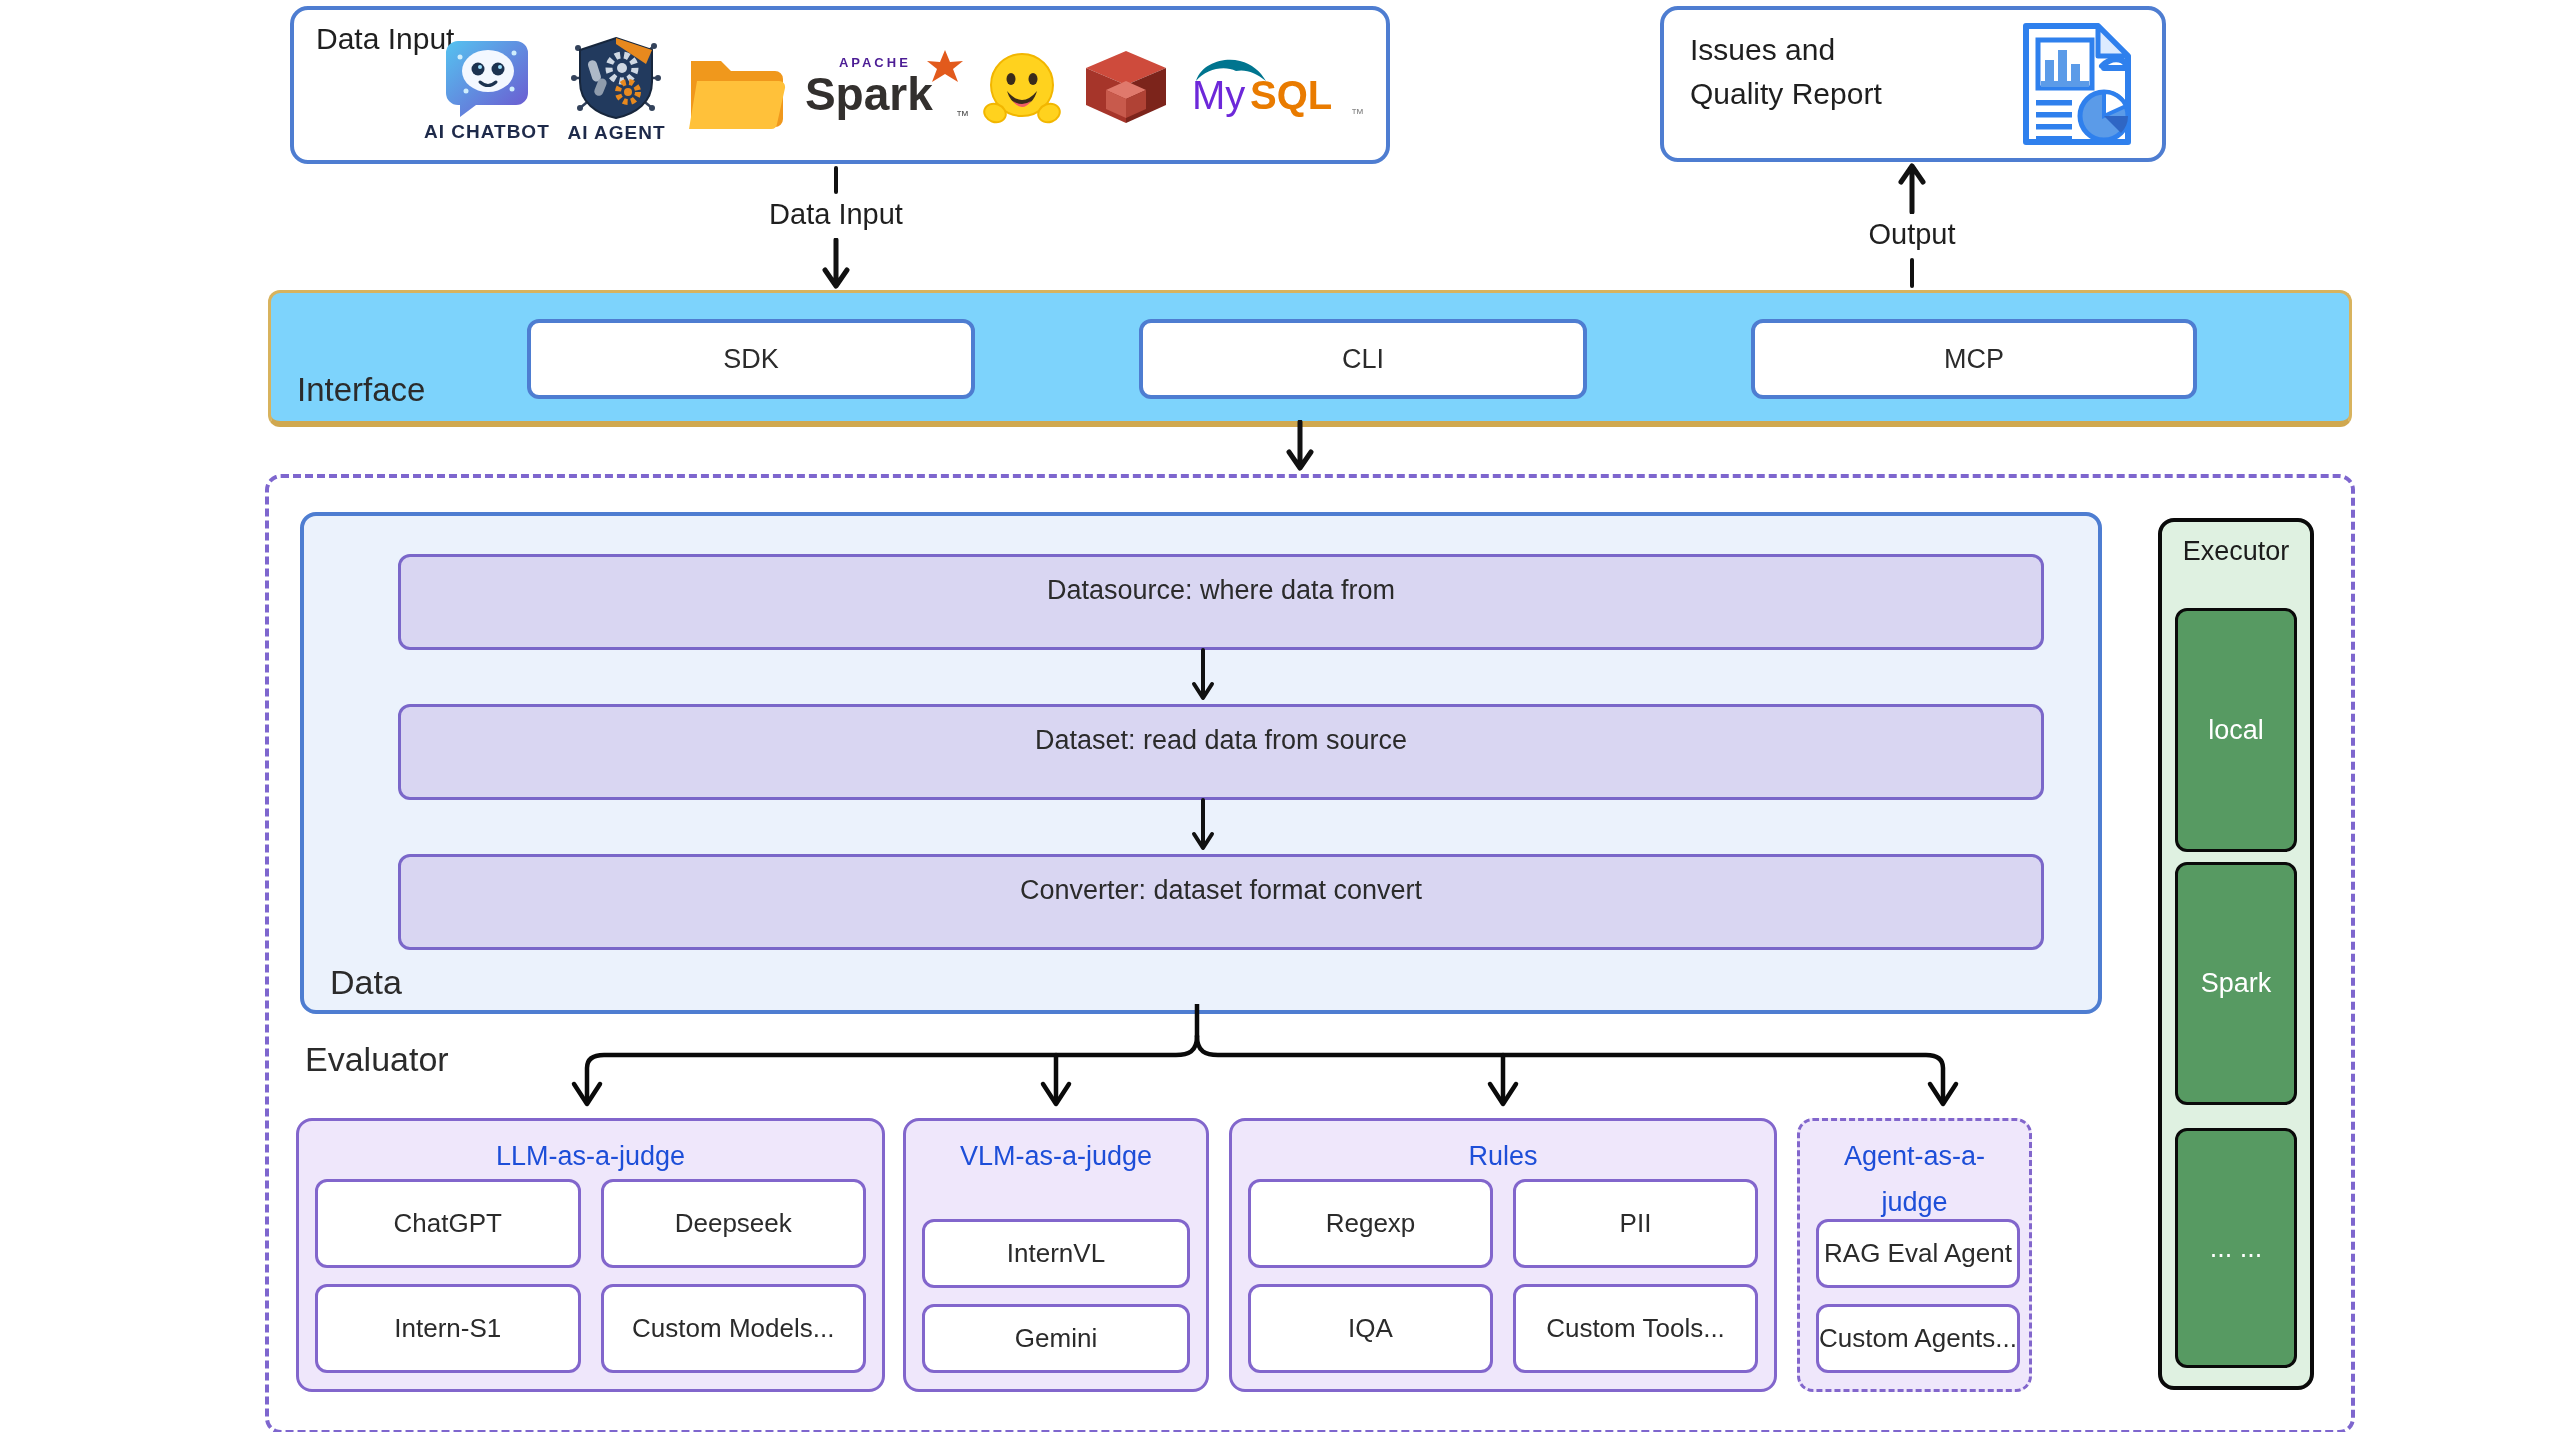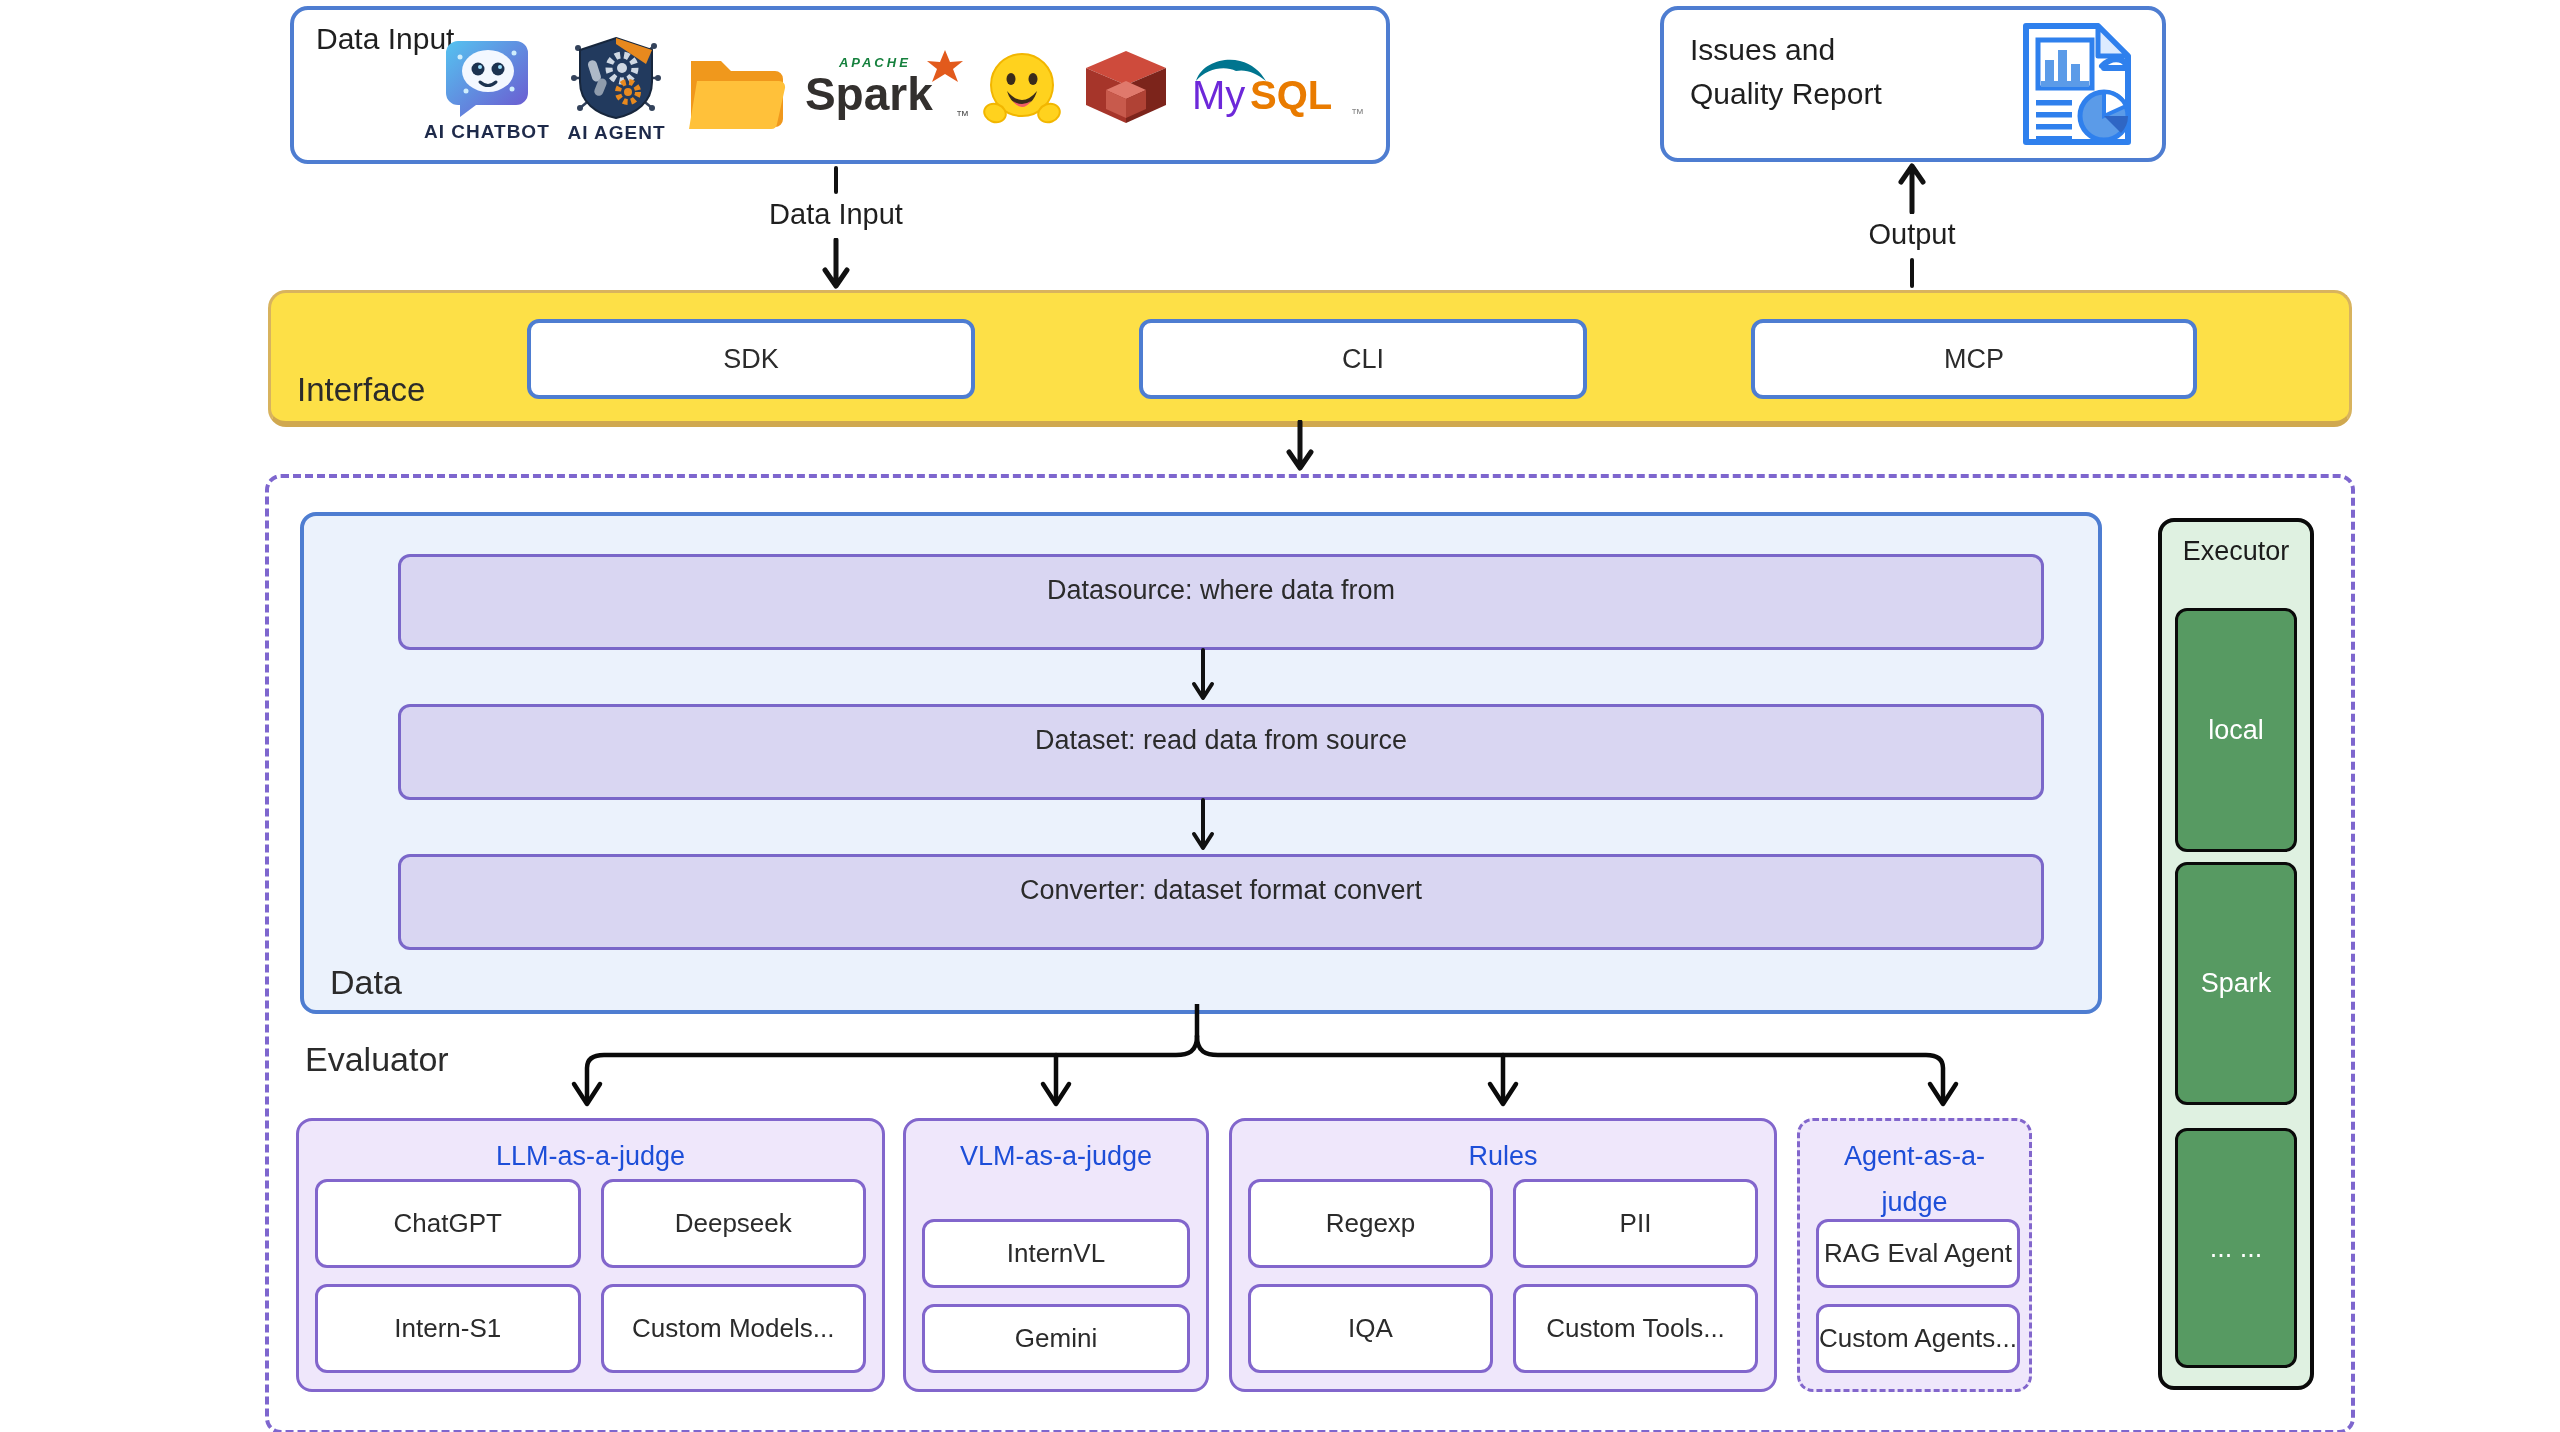--- a/index.html
+++ b/index.html
@@ -17,22 +17,22 @@
   .icon-label{font-size:19px;font-weight:bold;color:#1e2a4a;letter-spacing:1px;white-space:nowrap;}
 
   .report-text{left:26px;top:18px;font-size:30px;line-height:1.45;color:#1f1f1f;}
   .report-ic{right:22px;top:10px;}
 
   
   .flow-label{font-size:29px;color:#1f1f1f;text-align:center;}
   .tick{width:4px;background:#111;border-radius:2px;}
 
   
-  .interface-band{left:268px;top:290px;width:2078px;height:128px;background:#fde047;
-    border:3px solid #d8b35e;border-bottom:6px solid #d0a84f;border-radius:18px;text-align:center;}
+  .interface-band{left:268px;top:290px;width:2078px;height:128px;background:#7dd3fc;
+    border:3px solid #d8b35e;border-bottom:6px solid #d0a84f;border-radius:12px;text-align:center;}
   .interface-title{left:26px;bottom:12px;font-size:33px;color:#2b2b2b;}
   .if-box{top:26px;height:72px;background:#fff;border:4px solid #4e7dd1;border-radius:12px;
     display:flex;align-items:center;justify-content:center;font-size:27px;color:#2b2b2b;}
 
   
   .outer-dashed{left:265px;top:474px;width:2082px;height:952px;border:4px dashed #7e66ce;border-radius:16px;}
 
   
   .data-box{left:300px;top:512px;width:1794px;height:494px;background:#ebf2fc;border:4px solid #4e7dd1;border-radius:16px;}
   .step-bar{left:94px;width:1640px;height:90px;background:#d9d6f2;border:3px solid #7a67c9;border-radius:12px;
@@ -126,21 +126,21 @@
       </div>
 
       <span>
         <svg width="104" height="84" viewBox="0 0 104 84">
           <path d="M8,14 h30 l10,10 h44 a8,8 0 0 1 8,8 v40 a8,8 0 0 1 -8,8 H8 Z" fill="#f0981c"></path>
           <path d="M14,34 h82 a6,6 0 0 1 6,7 l-8,36 a6,6 0 0 1 -6,5 H6 Z" fill="#ffc13a"></path>
         </svg>
       </span>
 
       <span style="position:relative;display:inline-block;width:160px;height:72px;">
-        <span style="position:absolute;left:34px;top:2px;font-size:13px;letter-spacing:3px;font-weight:bold;color:#15803d;font-style:italic;">APACHE</span>
+        <span style="position:absolute;left:34px;top:2px;font-size:13px;letter-spacing:3px;font-weight:bold;color:#4c1d95;">APACHE</span>
         <svg width="40" height="40" viewBox="0 0 40 40" style="position:absolute;right:0;top:-4px;">
           <path d="M20,1 L25,13 L38,12 L28,20 L33,33 L20,25 L7,33 L12,20 L2,12 L15,13 Z" fill="#e25a1c"></path>
         </svg>
         <span style="position:absolute;left:0;top:14px;font-size:46px;font-weight:bold;color:#33302e;">Spark</span>
         <span style="position:absolute;right:-4px;bottom:2px;font-size:13px;color:#555;">™</span>
       </span>
 
       <span>
         <svg width="78" height="76" viewBox="0 0 78 76">
           <circle cx="39" cy="34" r="31" fill="#ffd21e" stroke="#f2b600" stroke-width="2"></circle>

